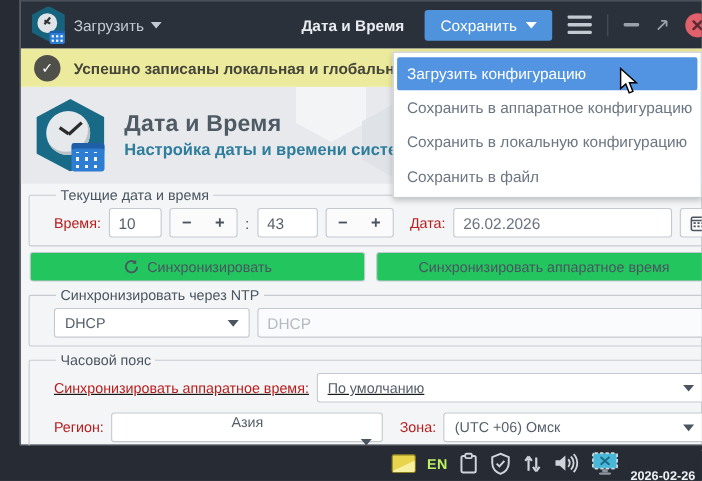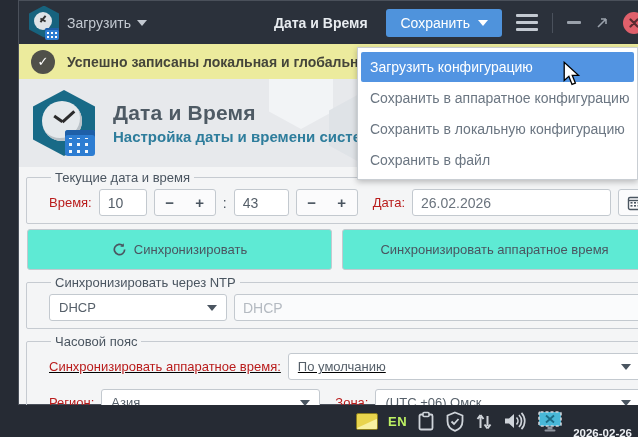--- a/index.html
+++ b/index.html
@@ -90,21 +90,21 @@
     font-size:14px; color:#555f69; padding:0 8px; font-family:inherit; }
   .inp::placeholder { color:#b4bac1; }
   .stepper { height:27px; width:62px; border:1px solid #c3c9cf; border-radius:3px; background:#fbfbfc;
     display:flex; }
   .stepper span { flex:1; display:flex; align-items:center; justify-content:center;
     font-size:15px; font-weight:bold; color:#4a5560; }
   .colon { font-size:14px; color:#4a5560; }
   .icon-btn { height:27px; width:34px; border:1px solid #c3c9cf; border-radius:3px; background:#fbfbfc;
     display:flex; align-items:center; justify-content:center; }
   .btnrow { display:flex; gap:10px; padding:0 1px; }
-  .btn { flex:1; height:41px; border:1px solid #c3c9cf; border-radius:3px; background:#5eead4;
+  .btn { flex:1; height:27px; border:1px solid #c3c9cf; border-radius:3px; background:#22c55e;
     font-size:13px; color:#4a5560; display:flex; align-items:center; justify-content:center; gap:7px;
     font-family:inherit; }
   .select { height:27px; border:1px solid #c3c9cf; border-radius:3px; background:#fff;
     display:flex; align-items:center; padding:0 9px; font-size:13px; color:#555f69; gap:8px; }
   .select .caret { margin-left:auto; border-top-color:#4a5560; border-left-width:5px; border-right-width:5px; }
 
   
   .menu { position:absolute; left:357px; top:47px; width:281px; background:#fff;
     border:1px solid #c9ced3; box-shadow:0 2px 6px rgba(0,0,0,.25); z-index:10; padding:3px; }
   .menu-item { height:30px; display:flex; align-items:center; padding:0 9px; font-size:14px;
@@ -267,21 +267,21 @@
         <legend>Часовой пояс</legend>
         <div class="row" style="margin-bottom:9px;text-decoration:underline;">
           <span class="lbl">Синхронизировать аппаратное время:</span>
           <div class="select" style="flex:1;">
             <span>По умолчанию</span>
             <span class="caret"></span>
           </div>
         </div>
         <div class="row">
           <span class="lbl">Регион:</span>
-          <div class="select" style="width:219px;">
+          <div class="select" style="width:247px;flex-direction:column;">
             <span>Азия</span>
             <span class="caret"></span>
           </div>
           <span class="lbl" style="margin-left:8px;">Зона:</span>
           <div class="select" style="flex:1;">
             <span>(UTC +06) Омск</span>
             <span class="caret"></span>
           </div>
         </div>
       </fieldset>

